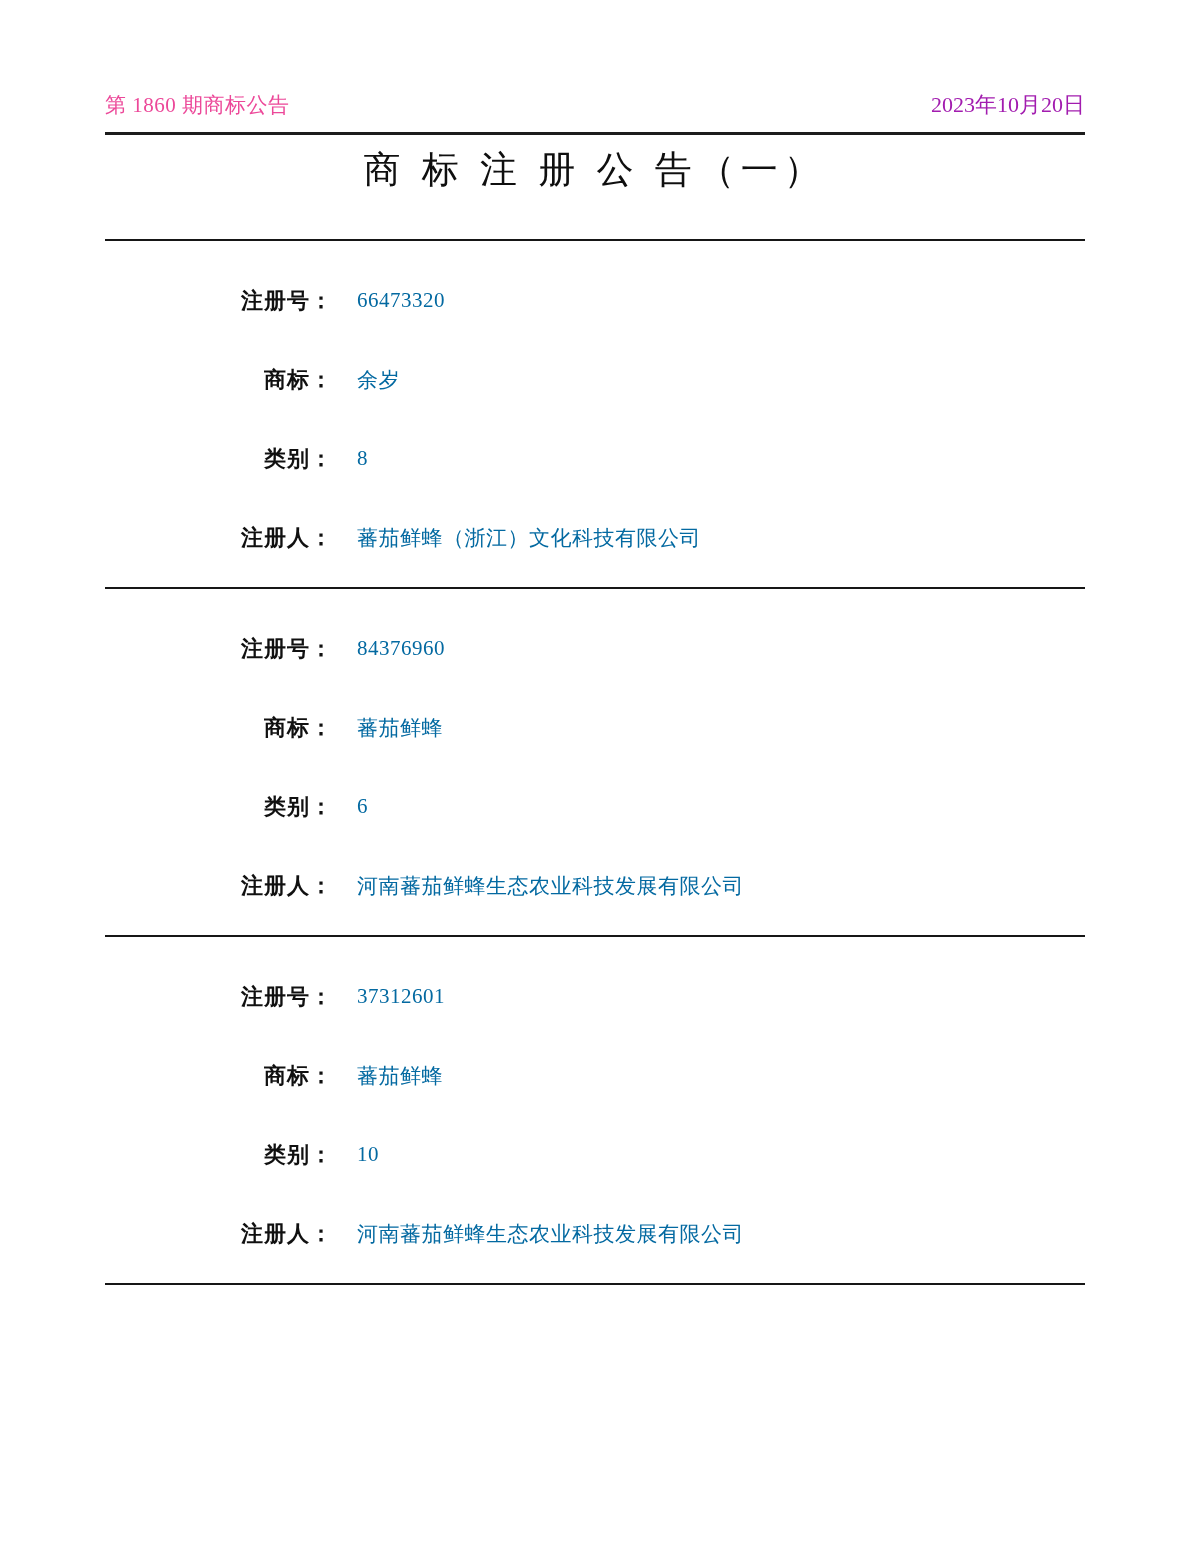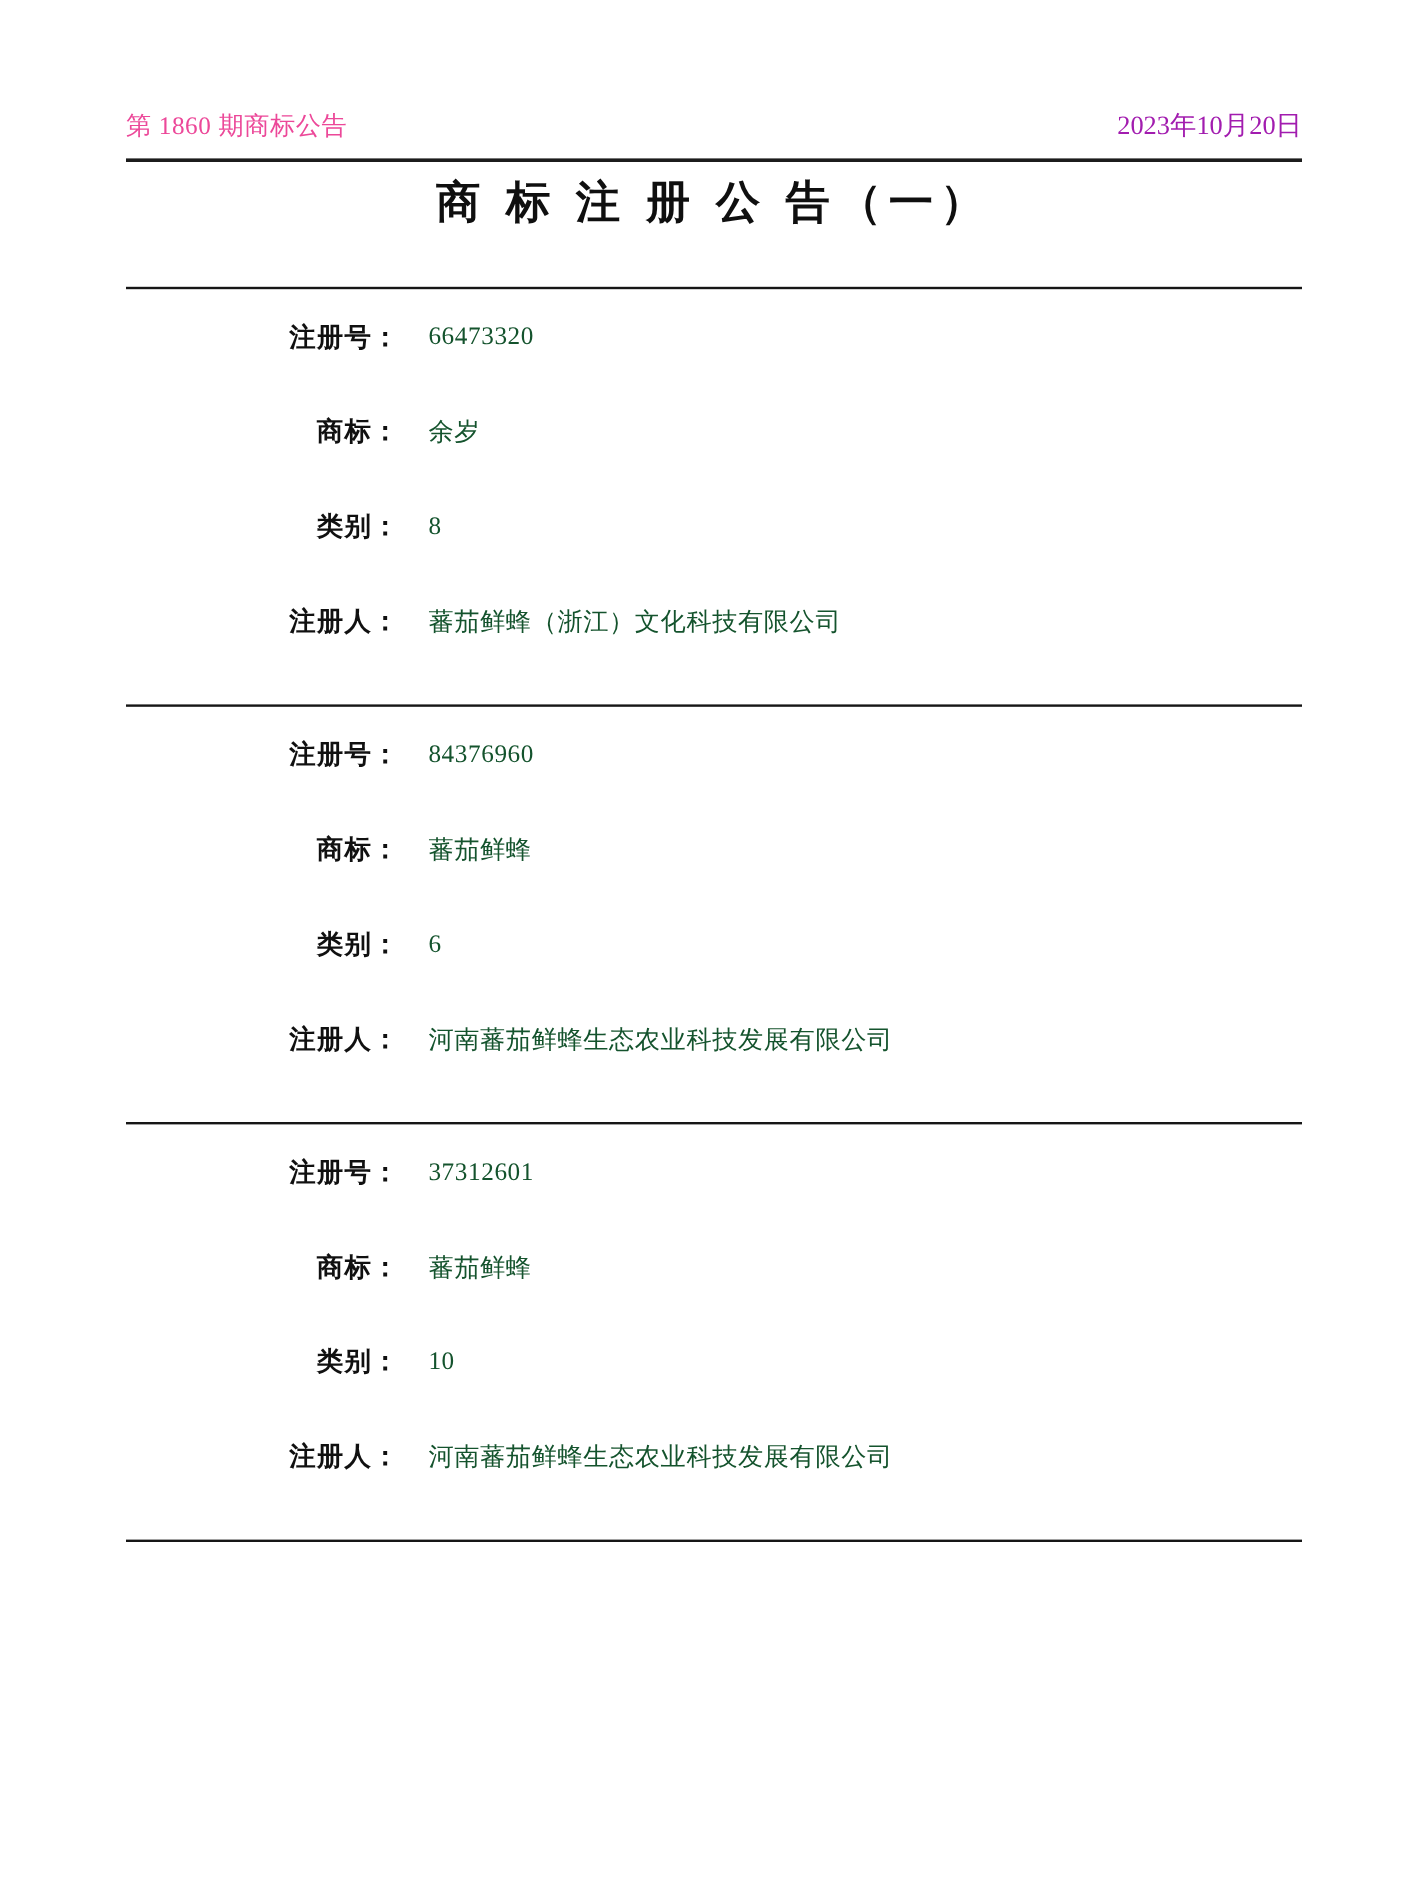--- a/index.html
+++ b/index.html
@@ -40,21 +40,21 @@
     margin-top: 10px;
     border: 0;
     border-top: 3.5px solid #1c1c1c;
     height: 0;
   }
   
   .doc-title {
     margin-top: 12px;
     text-align: center;
     font-size: 37px;
-    font-weight: bold;
+    font-weight: normal;
     letter-spacing: 6px;
     color: #0f0f0f;
     line-height: 46px;
     white-space: nowrap;
   }
   
   .intro {
     margin-top: 32px;
     font-size: 24.5px;
     font-weight: bold;
@@ -66,41 +66,41 @@
     letter-spacing: 0.5px;
   }
   
   .records {
     margin-top: 46px;
   }
   .record {
     border-top: 2px solid #161616;
     height: 348px;
     box-sizing: border-box;
-    padding-top: 0;
+    padding-top: 20px;
   }
   .field-row {
     height: 79px;
     display: flex;
     align-items: center;
   }
   .field-label {
     width: 228px;
     text-align: right;
     font-size: 22px;
     font-weight: bold;
     color: #101010;
     flex: 0 0 228px;
     letter-spacing: 1px;
   }
   .field-value {
     padding-left: 24px;
     font-size: 21px;
     font-weight: normal;
-    color: #14532d;
+    color: #0369a1;
     letter-spacing: 0.5px;
   }
   .final-rule {
     border: 0;
     border-top: 2px solid #161616;
     height: 0;
     margin: 0;
   }
 </style>
 </head>

